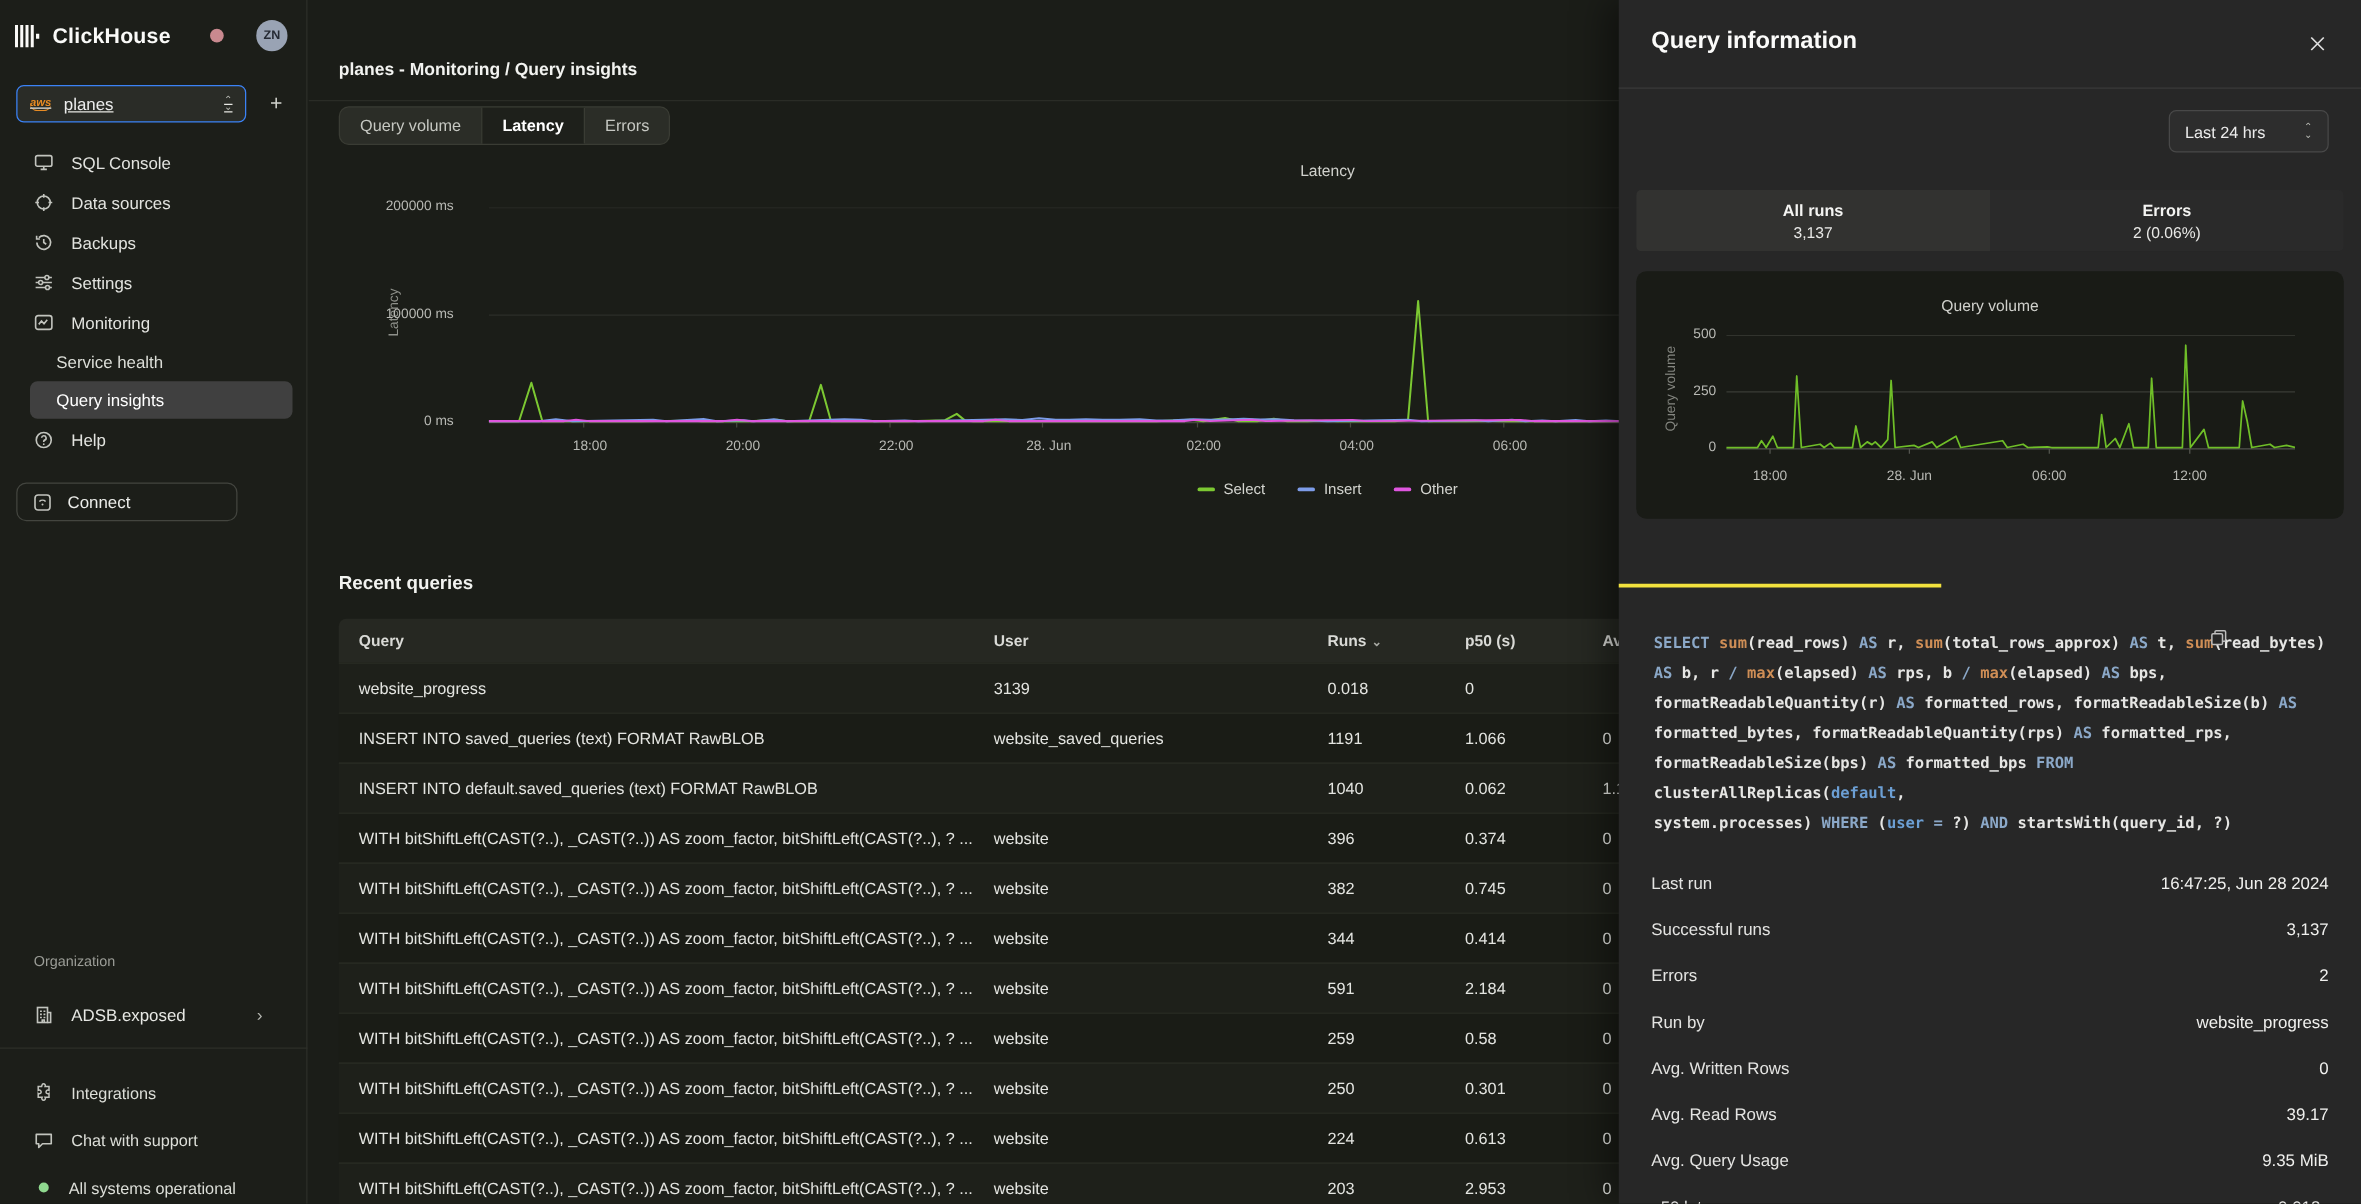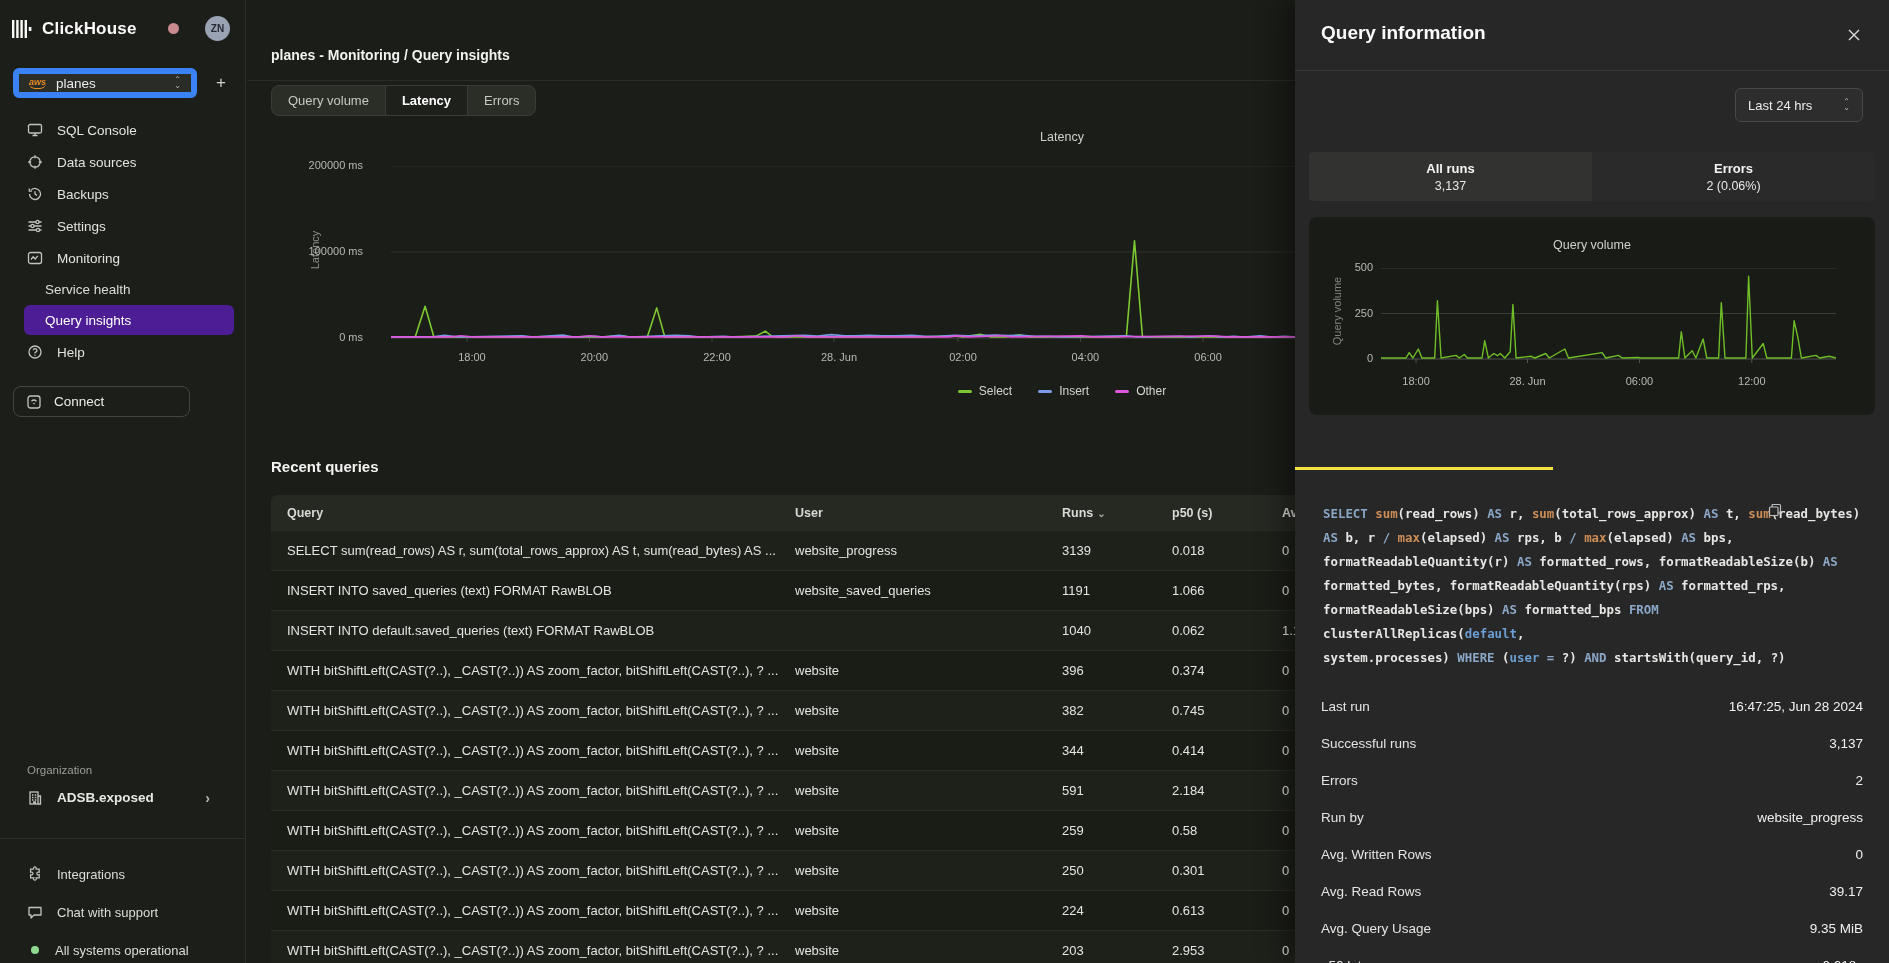--- a/index.html
+++ b/index.html
@@ -6,33 +6,33 @@
   html,body { width:1889px; height:963px; overflow:hidden; }
   body { font-family:"Liberation Sans", sans-serif; background:#1b1d18; color:#e7e8e4; position:relative; }
 
   
   .sidebar { position:absolute; left:0; top:0; width:246px; height:963px; background:#1c1e19; border-right:1px solid #2d2f29; z-index:2; }
   .logo-row { position:absolute; left:12px; top:14px; height:30px; display:flex; align-items:center; gap:8px; }
   .logo-mark { display:flex; align-items:center; }
   .brand { font-size:17px; font-weight:600; color:#fafaf8; letter-spacing:.2px; }
   .notif-dot { position:absolute; left:168px; top:23px; width:11px; height:11px; border-radius:50%; background:#c9898f; }
   .avatar { position:absolute; left:205px; top:16px; width:25px; height:25px; border-radius:50%; background:#99a3b4; color:#262b35; font-size:10px; font-weight:700; display:flex; align-items:center; justify-content:center; }
-  .svc-select { position:absolute; left:13px; top:68px; width:184px; height:30px; background:#2a2c27; border:6px solid #3b82f6; border-radius:6px; display:flex; align-items:center; padding:0 10px; gap:10px; cursor:pointer; }
+  .svc-select { position:absolute; left:13px; top:68px; width:184px; height:30px; background:#2a2c27; border:1px solid #3b82f6; border-radius:6px; display:flex; align-items:center; padding:0 10px; gap:10px; cursor:pointer;text-decoration:underline; }
   .svc-select .aws { font-size:9px; font-weight:700; color:#e78b24; border-bottom:1.5px solid #e78b24; border-radius:0 0 6px 6px; padding-bottom:1px; font-style:italic; }
   .svc-select .svc-name { font-size:13.5px; color:#eceded; flex:1; }
   .updown { display:flex; flex-direction:column; line-height:6px; font-size:8px; color:#b9bbb5; }
   .plus-btn { position:absolute; left:208px; top:70px; width:26px; height:26px; display:flex; align-items:center; justify-content:center; font-size:17px; color:#cfd1cb; cursor:pointer; }
   .nav { position:absolute; left:0; top:114px; width:246px; }
   .nav-item { height:32px; display:flex; align-items:center; padding-left:27px; gap:14px; font-size:13.5px; color:#e2e3df; cursor:pointer; }
   .nav-item .ico { width:16px; height:16px; color:#c2c4be; display:flex; align-items:center; justify-content:center; font-size:14px; }
   .sub-item { height:30px; display:flex; align-items:center; padding-left:45px; font-size:13.5px; color:#dcded8; cursor:pointer; }
-  .sub-item.active { background:#4c1d95; border-radius:6px; margin:1px 12px 1px 24px; padding-left:21px; color:#ffffff; }
+  .sub-item.active { background:#404040; border-radius:6px; margin:1px 12px 1px 24px; padding-left:21px; color:#ffffff; }
   .connect-box { position:absolute; left:13px; top:386px; width:177px; height:31px; border:1px solid #43453f; border-radius:8px; display:flex; align-items:center; padding-left:12px; gap:12px; font-size:13.5px; color:#ecedea; cursor:pointer; }
   .org-label { position:absolute; left:27px; top:764px; font-size:11.5px; color:#9b9d97; }
-  .org-item { position:absolute; left:0; top:790px; width:246px; height:30px; display:flex; align-items:flex-start; padding-left:27px; gap:14px; font-size:13.5px; cursor:pointer;font-weight:bold; }
+  .org-item { position:absolute; left:0; top:790px; width:246px; height:30px; display:flex; align-items:flex-end; padding-left:27px; gap:14px; font-size:13.5px; cursor:pointer; }
   .org-item .chev { position:absolute; right:36px; font-size:14px; color:#b5b7b1; }
   .side-footer { position:absolute; left:0; top:838px; width:246px; border-top:1px solid #2d2f29; }
   .foot-item { height:30px; display:flex; align-items:center; padding-left:27px; gap:14px; font-size:13px; color:#dcded8; cursor:pointer; margin-top:8px; }
   .foot-item:first-child { margin-top:20px; }
   .status-dot { width:8px; height:8px; border-radius:50%; background:#8fd98f; margin-left:4px; margin-right:2px; }
 
   
   .main { position:absolute; left:247px; top:0; width:1642px; height:963px; z-index:1; }
   .topbar { position:absolute; left:0; top:0; width:100%; height:53px; border-bottom:1px solid #2a2c26;margin-top:28px; }
   .page-title { position:absolute; left:24px; top:19px; font-size:14px; font-weight:700; color:#f2f3f0; }
@@ -301,21 +301,20 @@
   <div class="table">
     <div class="trow thead">
       <div class="cell"><span>Query</span></div>
       <div class="cell"><span>User</span></div>
       <div class="cell"><span>Runs</span><span class="sort-ico">⌄</span></div>
       <div class="cell"><span>p50 (s)</span></div>
       <div class="cell"><span>Avg.</span></div>
     </div>
     <div class="tbody">
       <div class="trow">
-          <div class="cell">SELECT sum(read_rows) AS r, sum(total_rows_approx) AS t, sum(read_bytes) AS ...</div>
           <div class="cell">website_progress</div>
           <div class="cell">3139</div>
           <div class="cell">0.018</div>
           <div class="cell">0</div>
         </div>
       <div class="trow">
           <div class="cell">INSERT INTO saved_queries (text) FORMAT RawBLOB</div>
           <div class="cell">website_saved_queries</div>
           <div class="cell">1191</div>
           <div class="cell">1.066</div>

